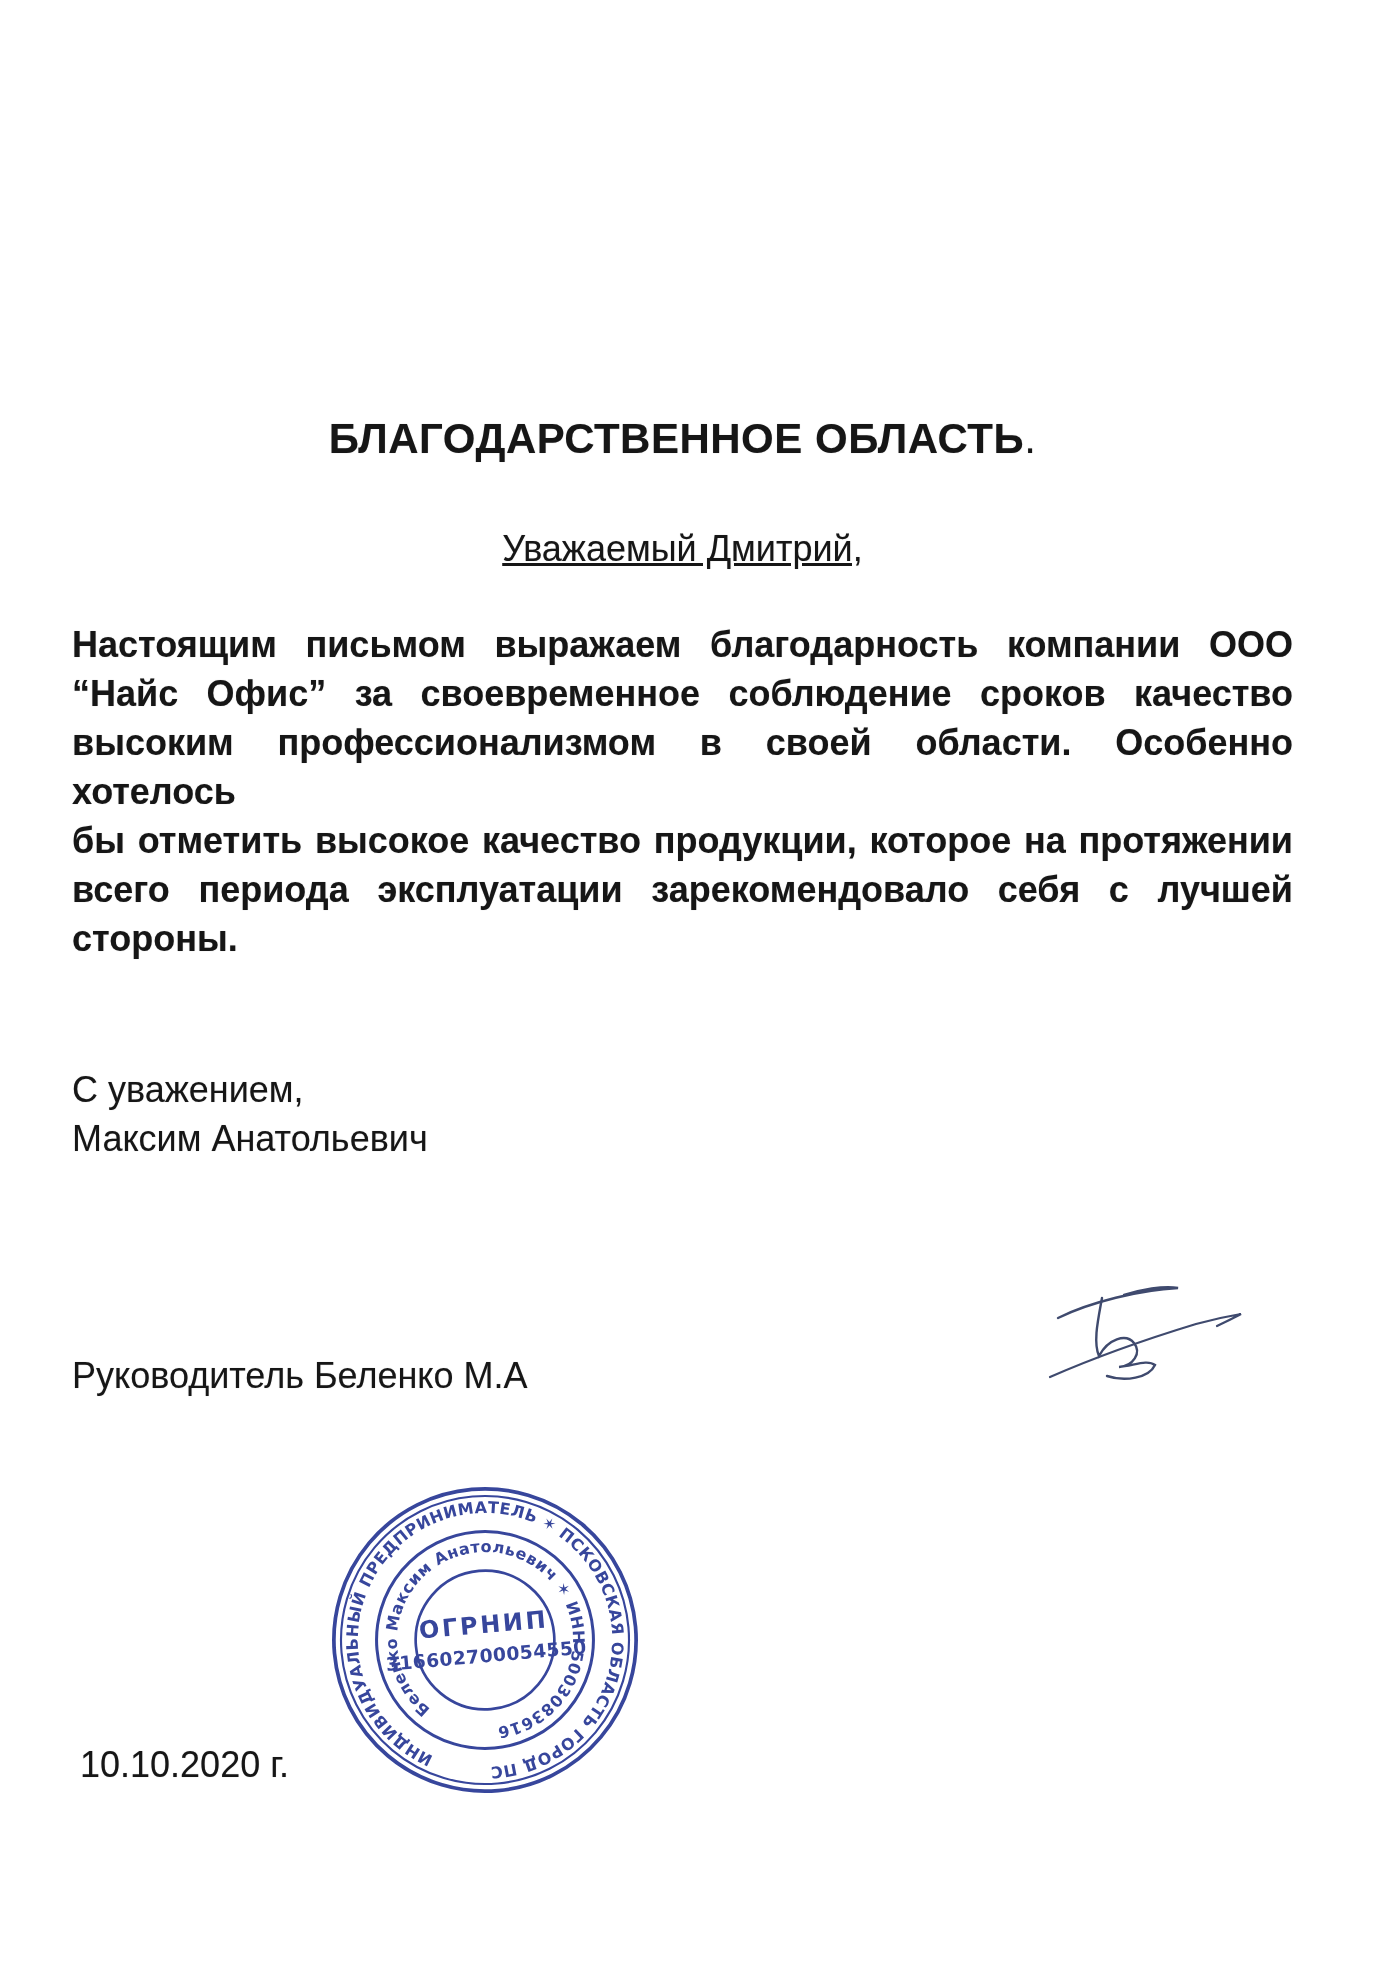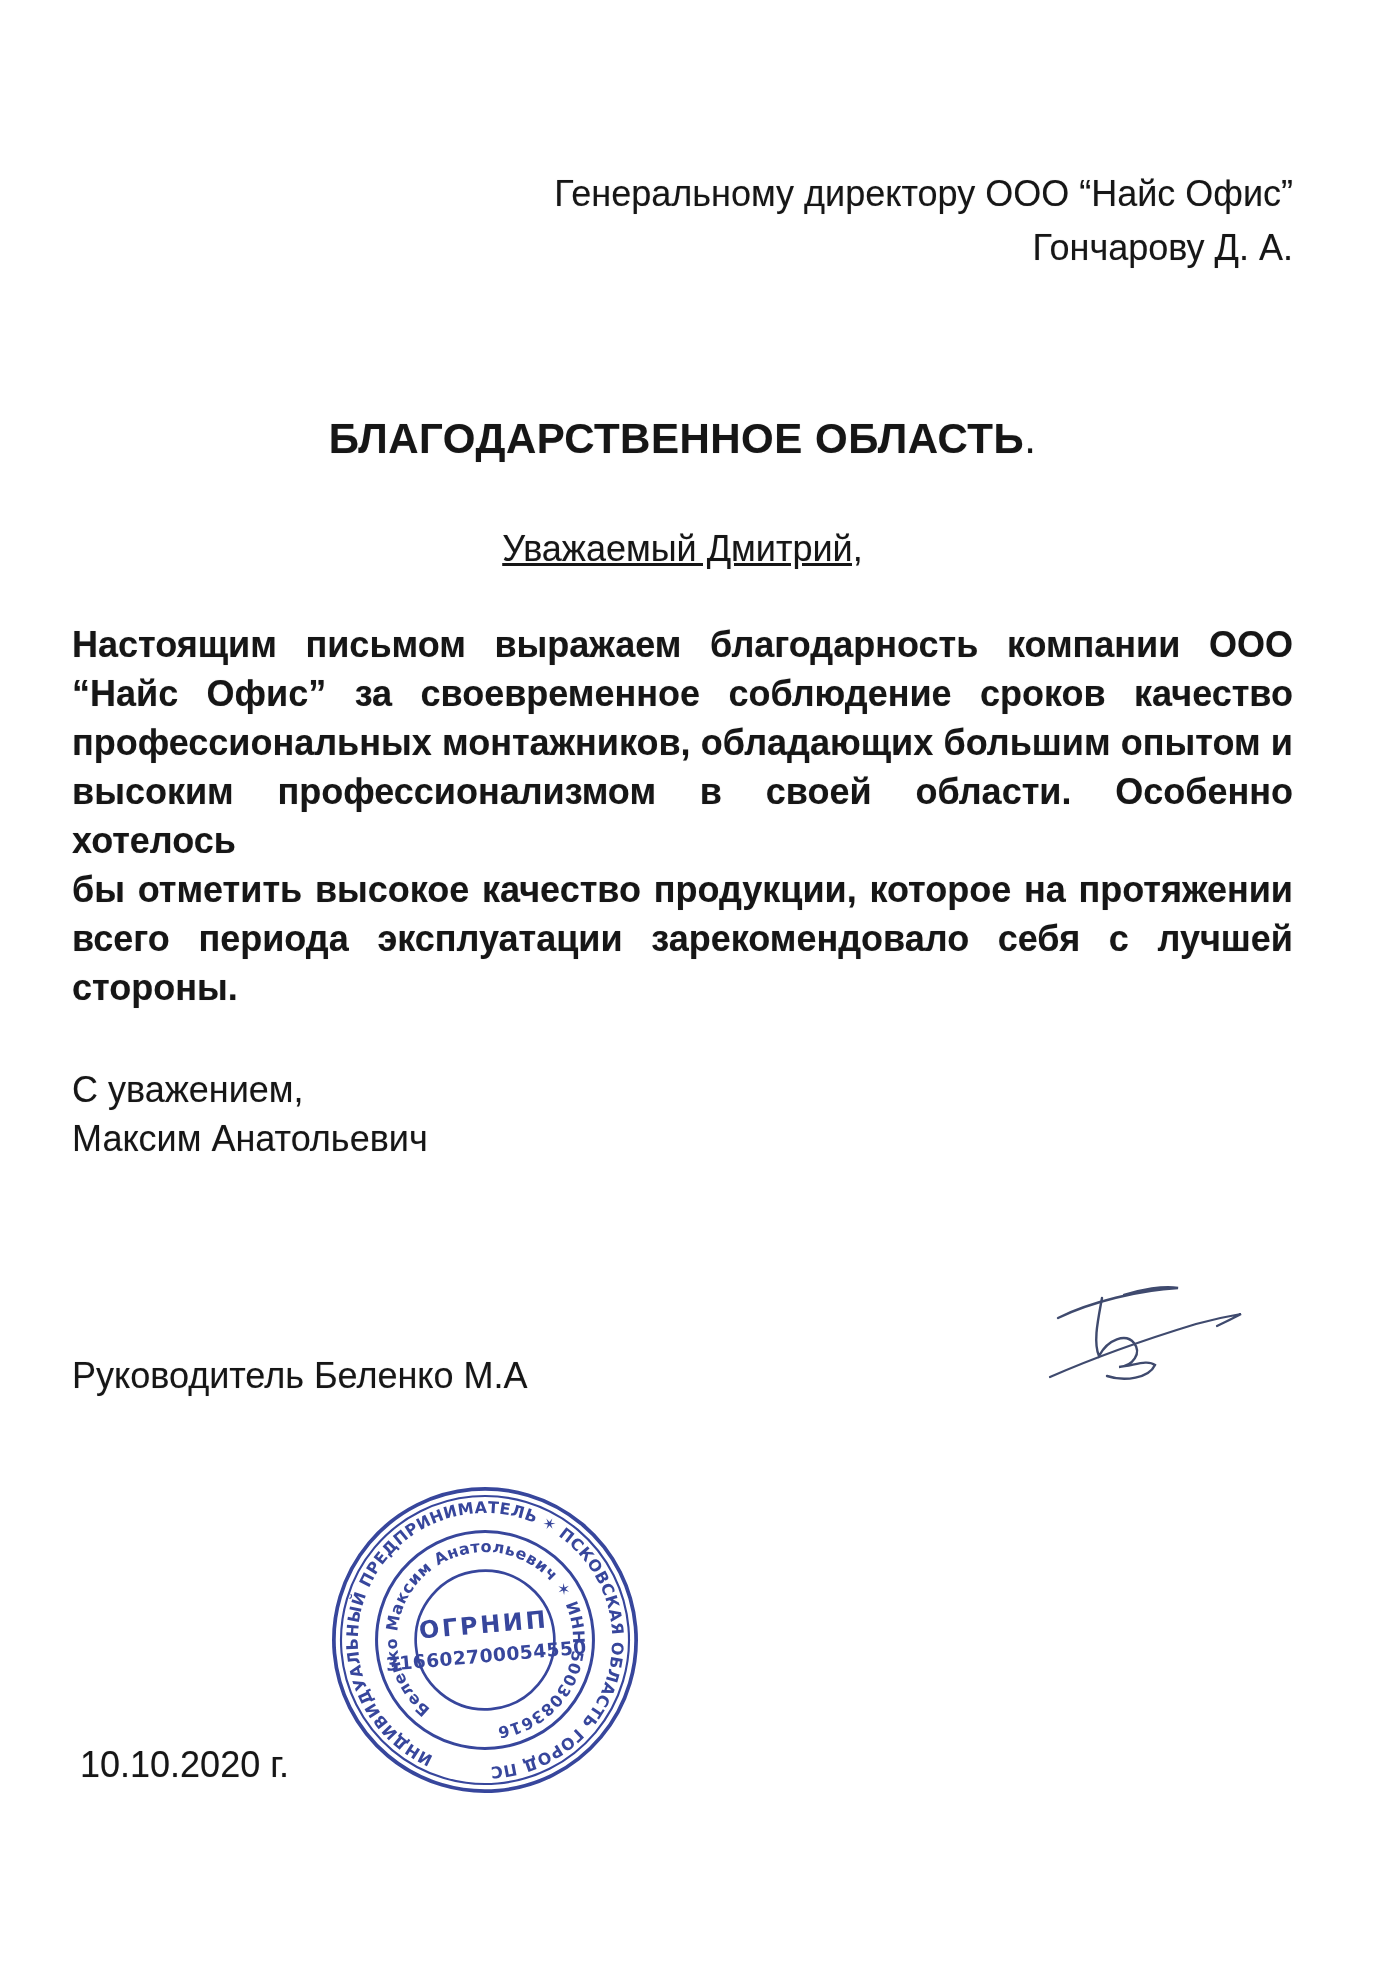--- a/index.html
+++ b/index.html
@@ -67,35 +67,30 @@
     transform:rotate(-5deg);
     opacity:.94;
   }
   .stamp text{ font-family:"DejaVu Sans", sans-serif; font-weight:bold; }
 </style>
 </head>
 <body>
 
 <div class="page">
 
-  <div class="recipient txt">
-    <div>Генеральному директору ООО “Найс Офис”</div>
-    <div>Гончарову Д. А.</div>
-  </div>
 
   <div class="title txt">
     <span class="title-main">БЛАГОДАРСТВЕННОЕ ОБЛАСТЬ</span><span class="title-period">.</span>
   </div>
 
   <div class="salutation txt">Уважаемый Дмитрий,</div>
 
   <div class="body-par txt">
     <div class="body-line">Настоящим письмом выражаем благодарность компании ООО</div>
     <div class="body-line">“Найс Офис” за своевременное соблюдение сроков качество</div>
-    <div class="body-line">профессиональных монтажников, обладающих большим опытом и</div>
     <div class="body-line">высоким профессионализмом в своей области. Особенно хотелось</div>
     <div class="body-line">бы отметить высокое качество продукции, которое на протяжении</div>
     <div class="body-line">всего периода эксплуатации зарекомендовало себя с лучшей</div>
     <div class="body-line last">стороны.</div>
   </div>
 
   <div class="closing txt">
     <div>С уважением,</div>
     <div>Максим Анатольевич</div>
   </div>

